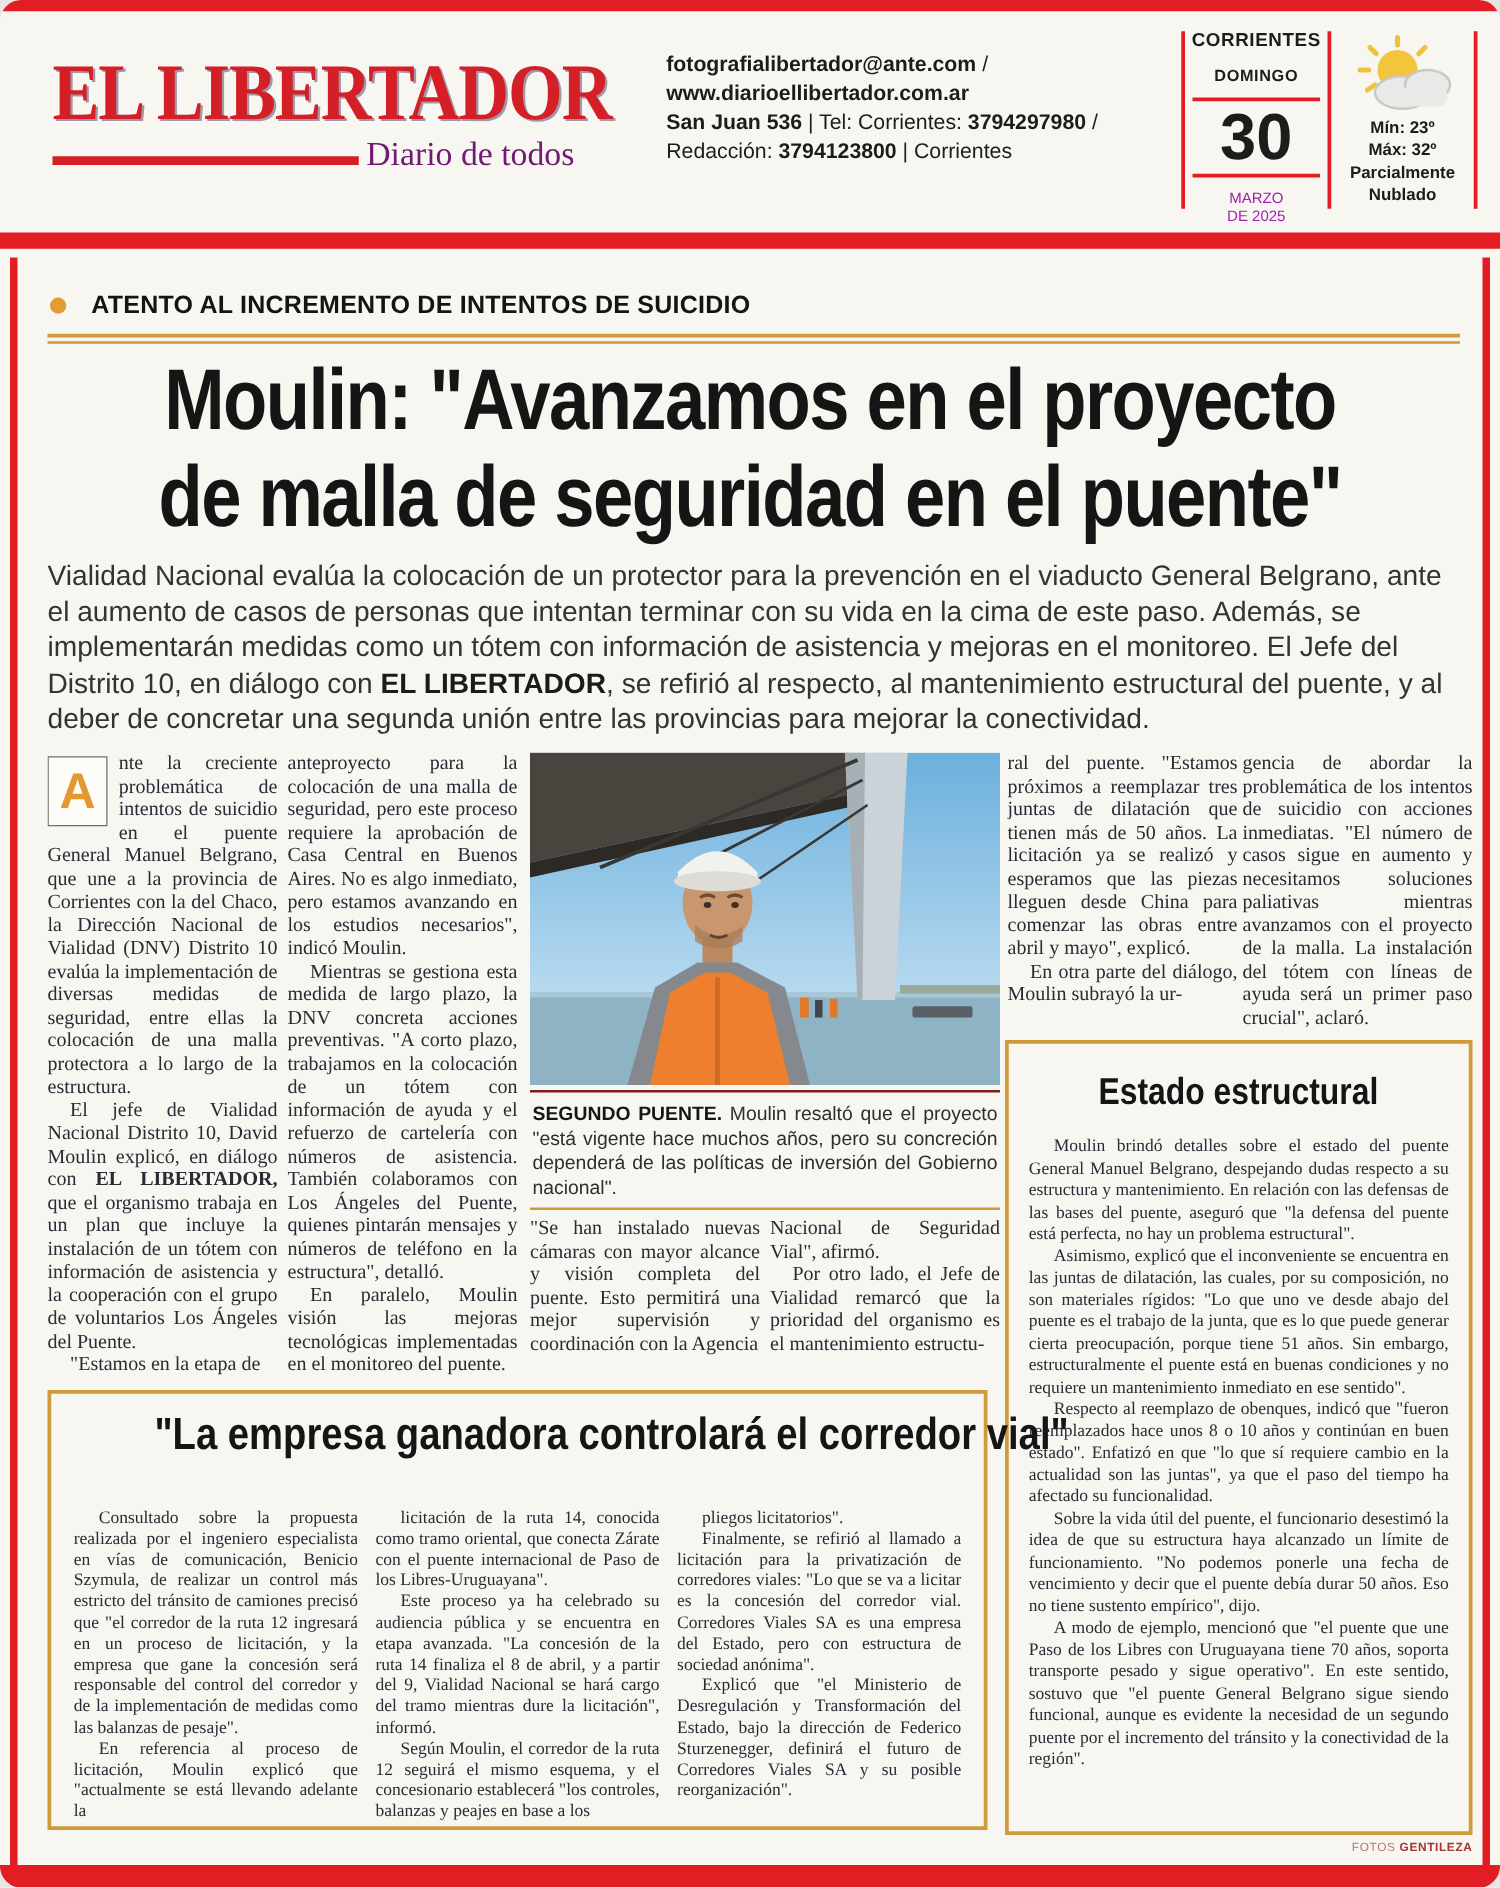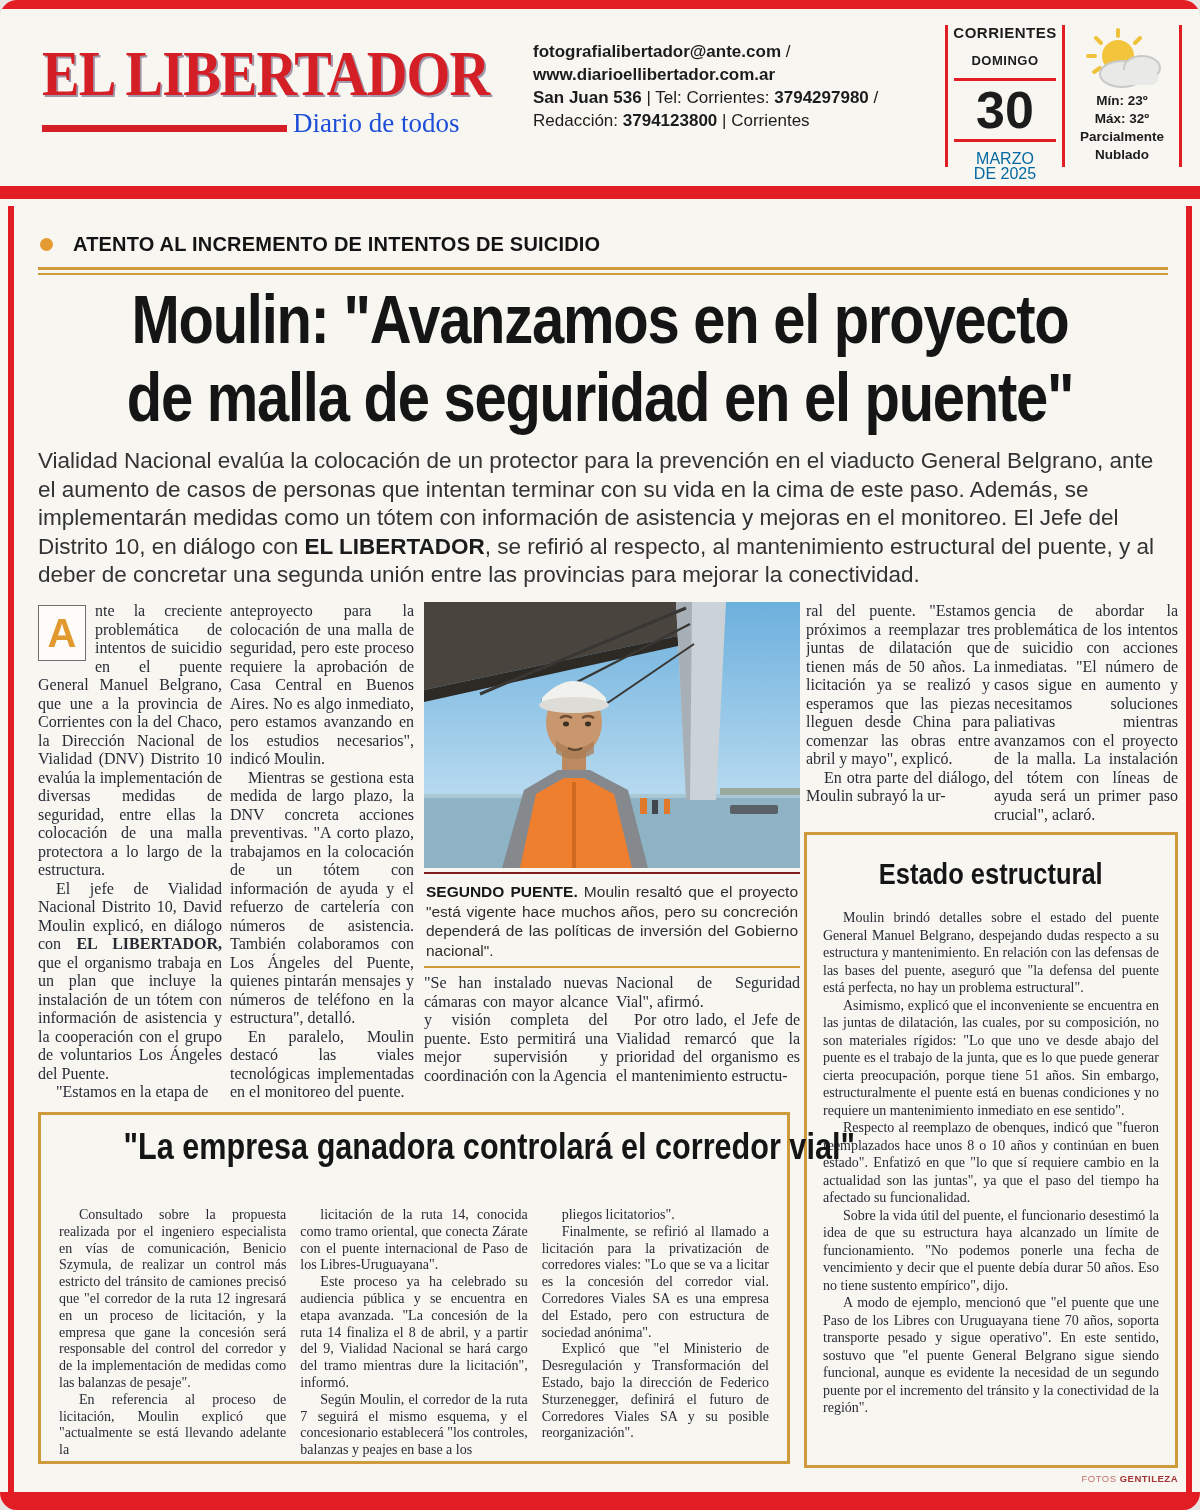--- a/index.html
+++ b/index.html
@@ -13,35 +13,35 @@
   .frame-left { position:absolute; left:8px;    top:206px; width:6px; height:1304px; background:#e21d24; }
   .frame-right{ position:absolute; left:1186px; top:206px; width:6px; height:1304px; background:#e21d24; }
 
   
   .logo-block { position:absolute; left:42px; top:42px; width:440px; }
   .logo-title { font-family:"Liberation Serif", serif; font-weight:700; font-size:64px; line-height:64px;
                 color:#d51f26; letter-spacing:-1px; transform:scaleX(.88); transform-origin:left;
                 text-shadow:2px 2px 0 rgba(54,38,84,.45); white-space:nowrap; }
   .logo-underline { display:flex; align-items:flex-end; margin-top:2px; }
   .logo-rule { flex:0 0 245px; height:7px; background:#d51f26; margin-bottom:7px; }
-  .tagline { font-family:"Liberation Serif", serif; font-size:27px; color:#1d4ed8; padding-left:6px; white-space:nowrap; }
+  .tagline { font-family:"Liberation Serif", serif; font-size:27px; color:#701a75; padding-left:6px; white-space:nowrap; }
 
   .contact { position:absolute; left:533px; top:40px; width:400px; font-size:17px; line-height:23px; color:#1c1c1c; }
   .contact b { font-weight:700; }
 
   .vsep { position:absolute; top:25px; width:3px; height:142px; background:#e21d24; }
   .vsep.s1 { left:945px; } .vsep.s2 { left:1062px; } .vsep.s3 { left:1179px; }
 
   .datebox { position:absolute; left:952px; top:24px; width:106px; text-align:center; color:#1c1c1c; }
   .datebox .city { font-size:15px; font-weight:700; letter-spacing:.5px; }
   .datebox .day  { font-size:13px; font-weight:700; margin-top:12px; letter-spacing:.5px; }
   .datebox .drule { height:3px; background:#e21d24; margin:10px 2px 4px; }
   .datebox .num  { font-size:52px; font-weight:700; line-height:50px; }
   .datebox .drule2 { height:3px; background:#e21d24; margin:4px 2px 9px; }
-  .datebox .month { font-size:16px; color:#0369a1; line-height:15px; }
+  .datebox .month { font-size:12px; color:#a21caf; line-height:15px; }
 
   .weather { position:absolute; left:1066px; top:26px; width:112px; text-align:center; color:#1c1c1c; }
   .weather .wline { font-size:13.5px; font-weight:700; line-height:18px; }
 
   
   .kicker { position:absolute; left:40px; top:233px; display:flex; align-items:center; }
   .kicker .bullet { width:13px; height:13px; border-radius:50%; background:#e59b33; margin-right:20px; }
   .kicker .klabel { font-size:20px; font-weight:700; color:#141414; letter-spacing:.2px; }
   .kicker-rule { position:absolute; left:38px; top:267px; width:1130px; }
   .kicker-rule .r1 { height:3px; background:#cf9a3a; }
@@ -189,21 +189,21 @@
   <div class="col c1">
     <div class="dropcap">A</div>
     <p class="noindent">nte la creciente problemática de intentos de suicidio en el puente General Manuel Belgrano, que une a la provincia de Corrientes con la del Chaco, la Dirección Nacional de Vialidad (DNV) Distrito 10 evalúa la implementación de diversas medidas de seguridad, entre ellas la colocación de una malla protectora a lo largo de la estructura.</p>
     <p><span>El jefe de Vialidad Nacional Distrito 10, David Moulin explicó, en diálogo con </span><b>EL LIBERTADOR,</b><span> que el organismo trabaja en un plan que incluye la instalación de un tótem con información de asistencia y la cooperación con el grupo de voluntarios Los Ángeles del Puente.</span></p>
     <p>"Estamos en la etapa de</p>
   </div>
 
   <div class="col c2">
     <p class="noindent">anteproyecto para la colocación de una malla de seguridad, pero este proceso requiere la aprobación de Casa Central en Buenos Aires. No es algo inmediato, pero estamos avanzando en los estudios necesarios", indicó Moulin.</p>
     <p>Mientras se gestiona esta medida de largo plazo, la DNV concreta acciones preventivas. "A corto plazo, trabajamos en la colocación de un tótem con información de ayuda y el refuerzo de cartelería con números de asistencia. También colaboramos con Los Ángeles del Puente, quienes pintarán mensajes y números de teléfono en la estructura", detalló.</p>
-    <p>En paralelo, Moulin destacó las viales tecnológicas implementadas en el monitoreo del puente.</p>
+    <p>En paralelo, Moulin visión las mejoras tecnológicas implementadas en el monitoreo del puente.</p>
   </div>
 
   <div class="photo">
     <svg width="376" height="266" viewBox="0 0 376 266">
       <defs>
         <linearGradient id="sky" x1="0" y1="0" x2="0" y2="1">
           <stop offset="0" stop-color="#6cb0dd"></stop>
             <stop offset="1" stop-color="#d3e9f6"></stop>
         </linearGradient>
       </defs>
@@ -267,21 +267,21 @@
   <div class="box empresa">
     <div class="box-title"><span>"La empresa ganadora controlará el corredor vial"</span></div>
     <div class="cols">
       <div class="ecol">
         <p>Consultado sobre la propuesta realizada por el ingeniero especialista en vías de comunicación, Benicio Szymula, de realizar un control más estricto del tránsito de camiones precisó que "el corredor de la ruta 12 ingresará en un proceso de licitación, y la empresa que gane la concesión será responsable del control del corredor y de la implementación de medidas como las balanzas de pesaje".</p>
         <p>En referencia al proceso de licitación, Moulin explicó que "actualmente se está llevando adelante la</p>
       </div>
       <div class="ecol">
         <p class="noindent">licitación de la ruta 14, conocida como tramo oriental, que conecta Zárate con el puente internacional de Paso de los Libres-Uruguayana".</p>
         <p>Este proceso ya ha celebrado su audiencia pública y se encuentra en etapa avanzada. "La concesión de la ruta 14 finaliza el 8 de abril, y a partir del 9, Vialidad Nacional se hará cargo del tramo mientras dure la licitación", informó.</p>
-        <p>Según Moulin, el corredor de la ruta 7 seguirá el mismo esquema, y el concesionario establecerá "los controles, balanzas y peajes en base a los</p>
+        <p>Según Moulin, el corredor de la ruta 12 seguirá el mismo esquema, y el concesionario establecerá "los controles, balanzas y peajes en base a los</p>
       </div>
       <div class="ecol">
         <p class="noindent">pliegos licitatorios".</p>
         <p>Finalmente, se refirió al llamado a licitación para la privatización de corredores viales: "Lo que se va a licitar es la concesión del corredor vial. Corredores Viales SA es una empresa del Estado, pero con estructura de sociedad anónima".</p>
         <p>Explicó que "el Ministerio de Desregulación y Transformación del Estado, bajo la dirección de Federico Sturzenegger, definirá el futuro de Corredores Viales SA y su posible reorganización".</p>
       </div>
     </div>
   </div>
 
   <div class="credit"><span>FOTOS </span><b>GENTILEZA</b></div>

